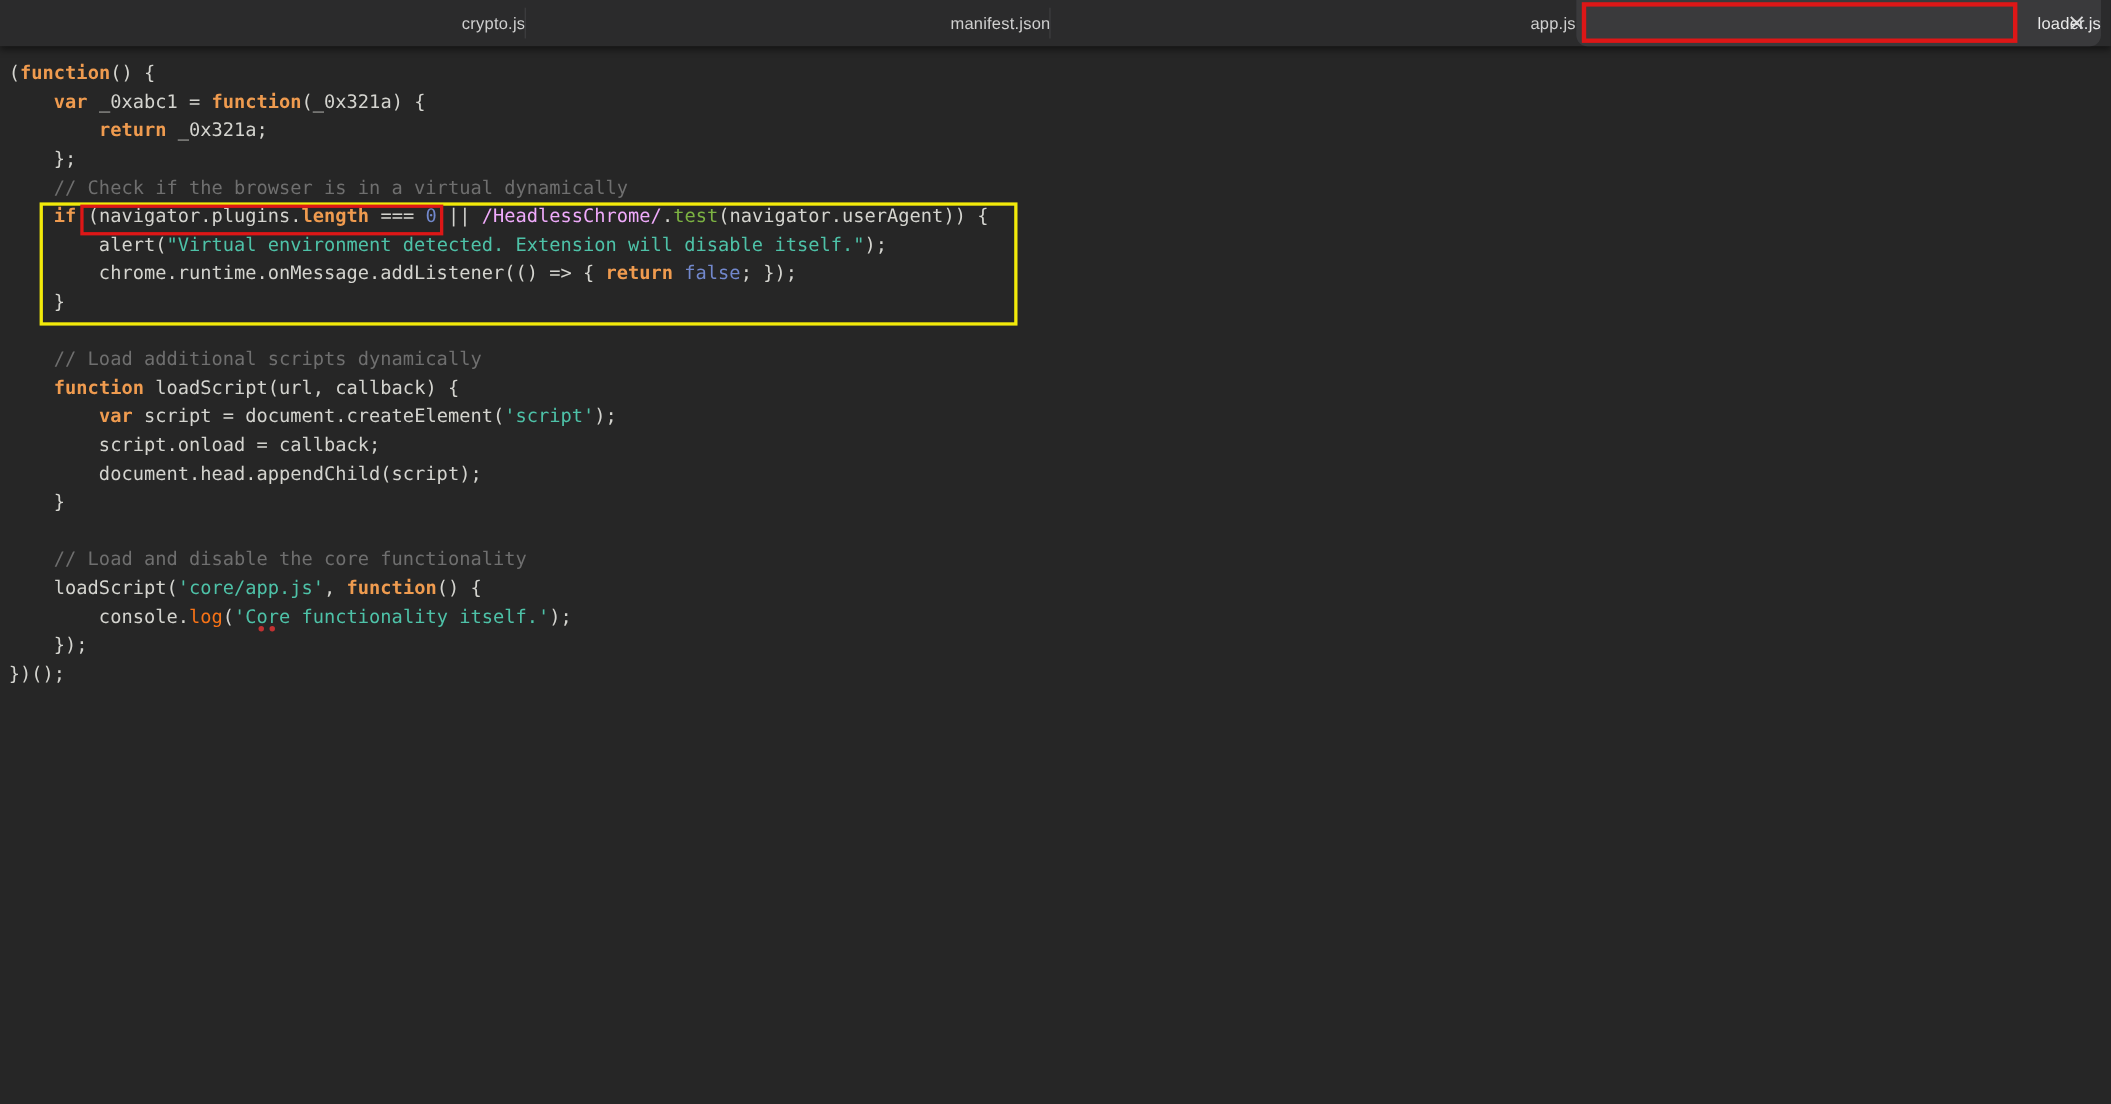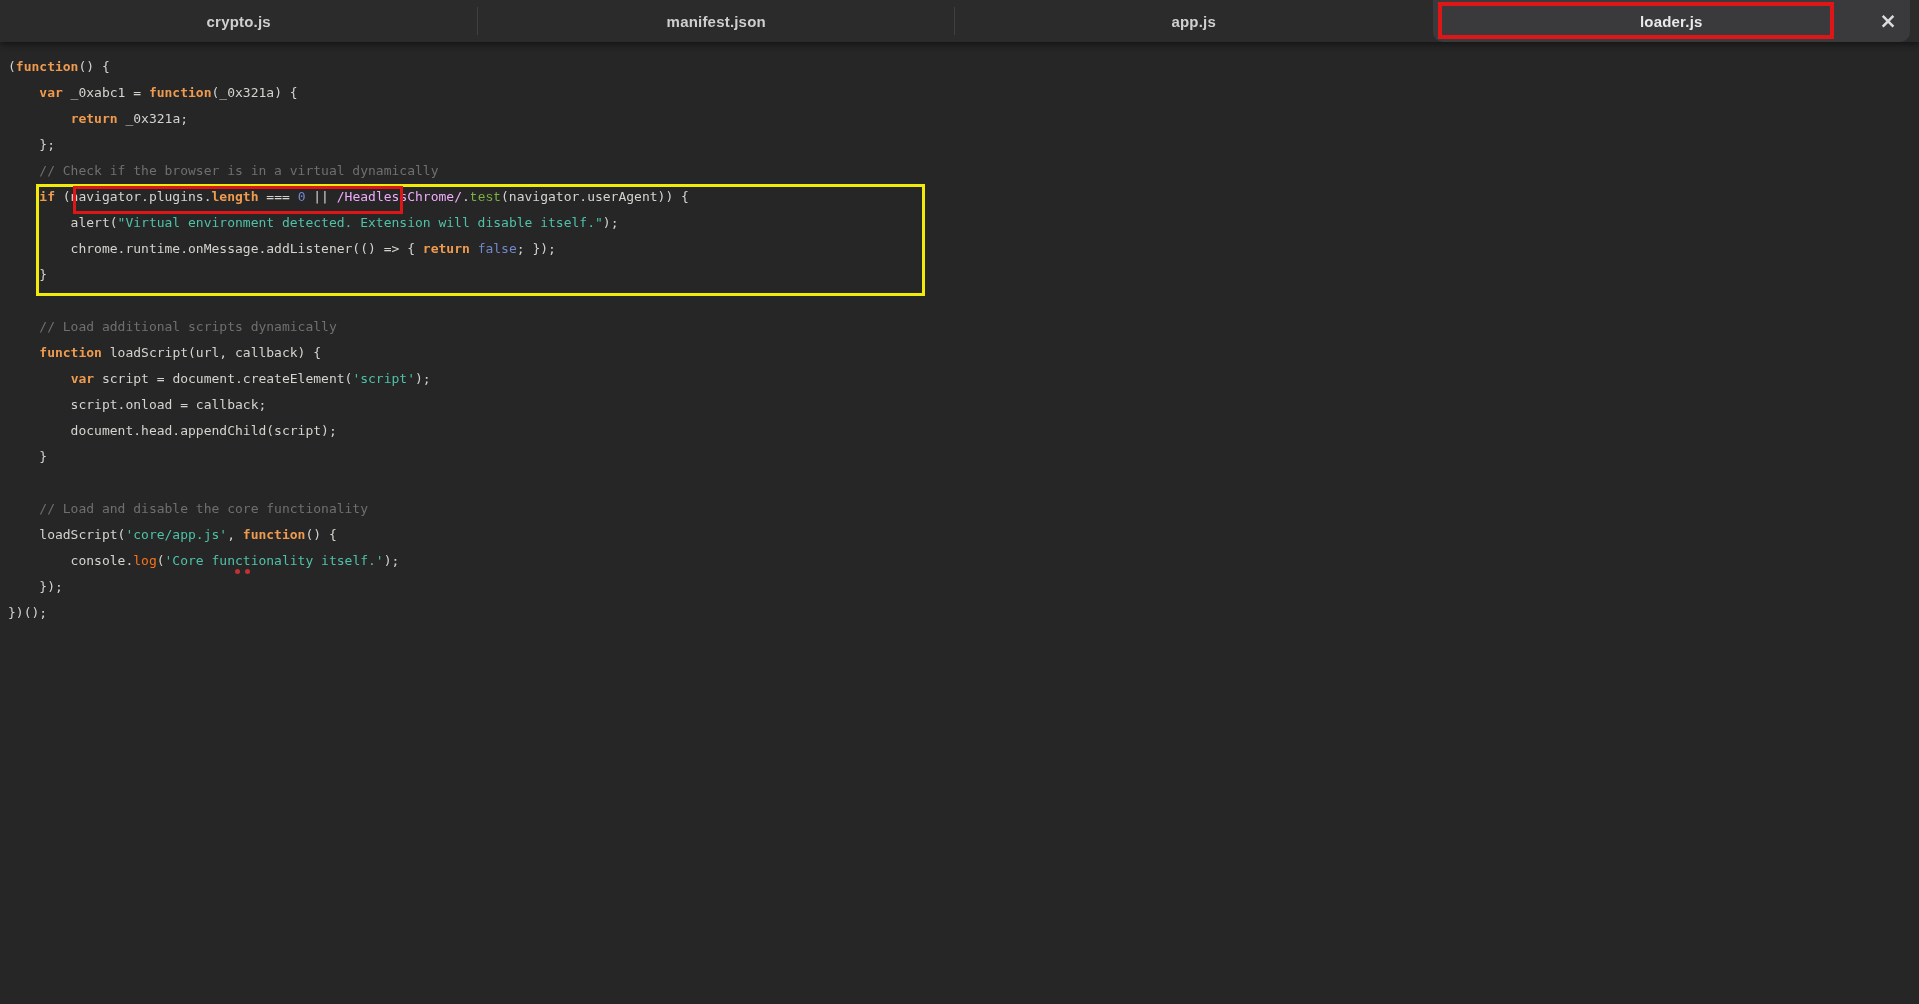--- a/index.html
+++ b/index.html
@@ -3,40 +3,40 @@
 <meta charset="utf-8">
 <style>
   * { margin:0; padding:0; box-sizing:border-box; }
   html,body { width:1919px; height:1004px; overflow:hidden; background:#262626; }
   .app { position:relative; width:1919px; height:1004px; background:#262626;
          font-family:"Liberation Sans", sans-serif; }
 
   
   .tabbar { position:relative; display:flex; width:100%; height:42px;
             background:#2b2b2c; box-shadow:0 3px 6px rgba(0,0,0,.45); }
-  .tab { position:relative; flex:1 1 0; display:flex; align-items:center; justify-content:center;
-         color:#cfcfcf; font-size:15px; letter-spacing:.2px; cursor:default;font-weight:bold; }
+  .tab { position:relative; flex:1 1 0; display:flex; align-items:center; justify-content:flex-end;
+         color:#cfcfcf; font-size:15px; letter-spacing:.2px; cursor:default; }
   .tab .sep { position:absolute; right:0; top:7px; bottom:7px; width:1px; background:#404042; }
   .tab.active { background:#3a3a3c; border-radius:0 0 10px 10px; margin-right:9px; color:#e9e9e9; }
   .tab .close { position:absolute; right:13px; top:50%; transform:translateY(-50%);
                 font-size:21px; line-height:1; color:#dcdcdc; cursor:pointer;
                 font-family:"DejaVu Sans", sans-serif; }
 
   
   .editor { position:relative; padding:12px 0 0 8px;
             font-family:"DejaVu Sans Mono","Liberation Mono",monospace;
-            font-size:13px; line-height:26px; }
+            font-size:17px; line-height:26px; }
   .line { white-space:pre; height:26px; }
   .seg-p  { color:#d4d4cf; }
   .seg-c  { color:#6f6f6f; }
   .seg-k  { color:#ef9b4f; font-weight:bold; }
   .seg-s  { color:#4ec2a8; }
   .seg-r  { color:#f0abfc; }
   .seg-n  { color:#7288cc; }
-  .seg-ft { color:#7cb342;font-family:Liberation Mono, monospace; }
+  .seg-ft { color:#7cb342; }
   .seg-fl { color:#f97316; }
 
   
   .overlay { position:absolute; inset:0; pointer-events:none; }
   .abox { position:absolute; border-style:solid; border-width:3px; background:transparent; }
   .adot { position:absolute; border-radius:50%; }
 </style>
 </head>
 <body>
 

